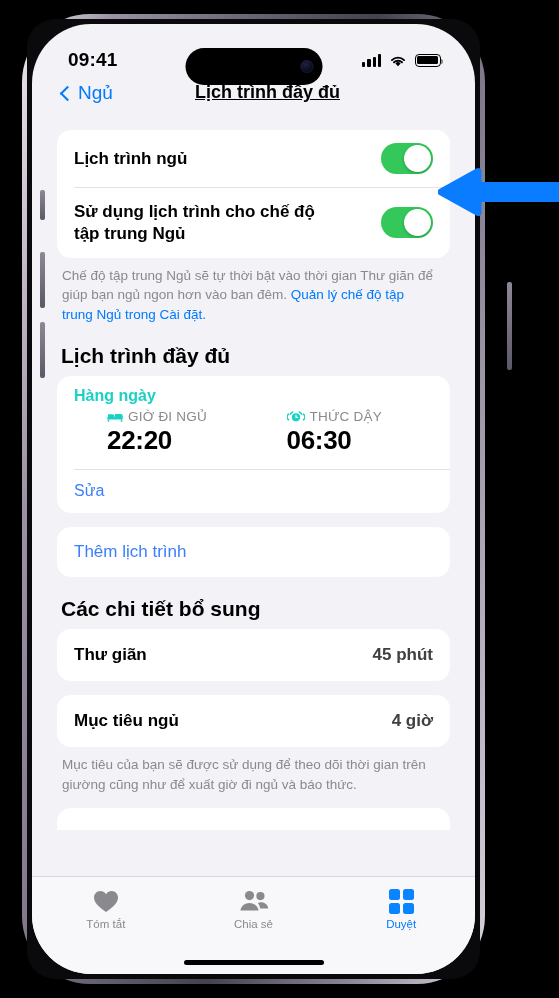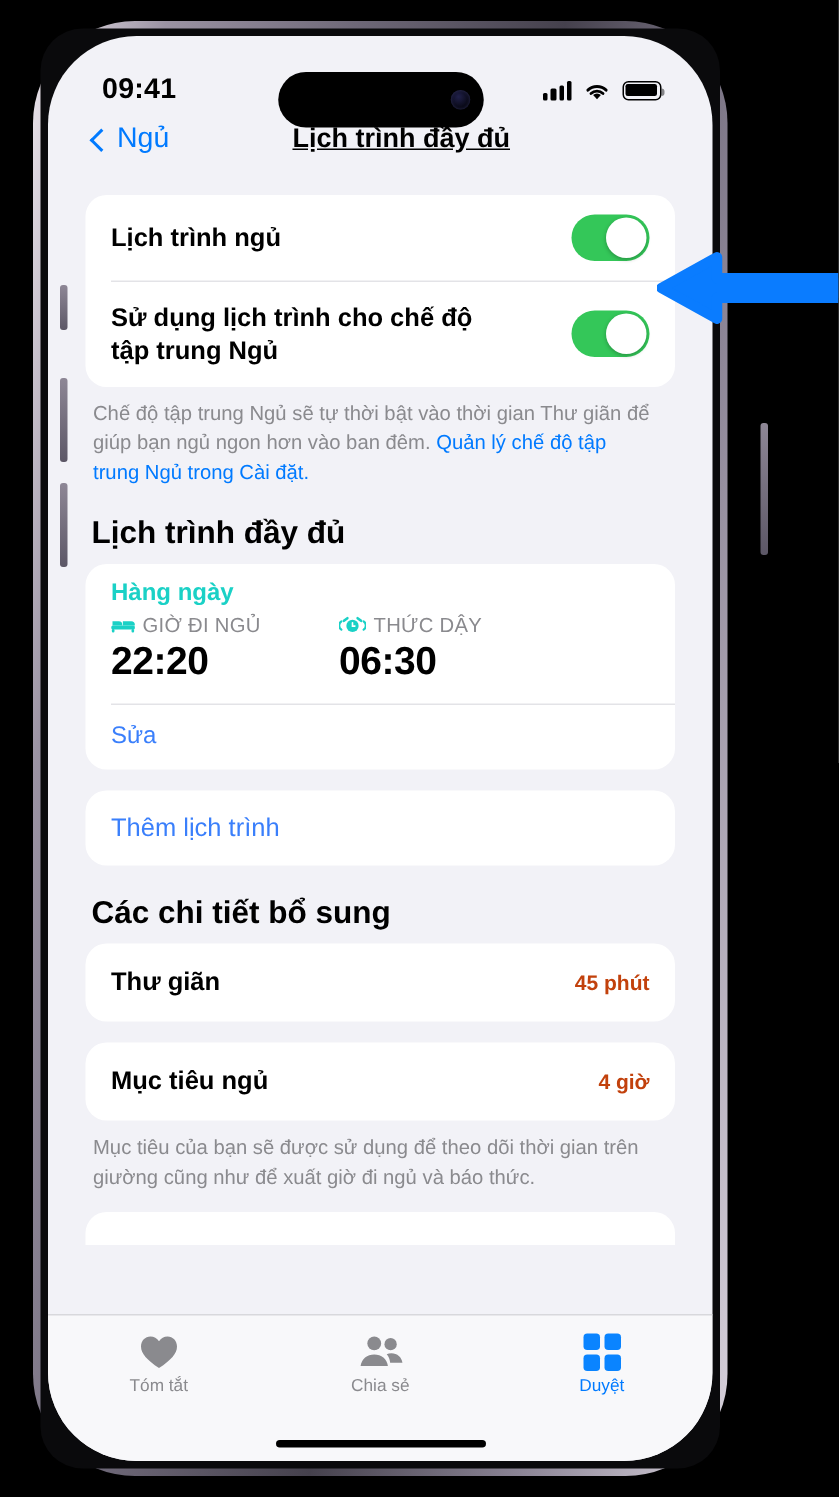--- a/index.html
+++ b/index.html
@@ -88,29 +88,29 @@
 
   .footnote{ font-size:13.5px; color:#8a8a8e; line-height:1.45; padding:8px 17px 0 5px; }
   .footnote a{ color:#007aff; text-decoration:none; }
 
   .section-title{ font-size:21px; font-weight:700; color:#000; padding:20px 4px 8px; }
 
   
   .sched-top{ padding:11px 17px 13px; }
   .sched-daily{ font-size:16px; font-weight:700; color:#1ad1c6; margin-bottom:4px; }
   .sched-cols{ display:flex; }
-  .sched-col{ width:152px; }
+  .sched-col{ width:152px;margin-left:33px; }
   .sched-cap{ display:flex; align-items:center; gap:5px; font-size:13.5px; color:#8a8a8e;
               letter-spacing:.2px; margin-bottom:1px; }
   .sched-time{ font-size:26px; font-weight:700; color:#000; letter-spacing:-.3px; }
   .sched-edit{ font-size:16px; color:#3a7ffb; padding:12px 17px 13px; }
 
   .add-row{ padding:15px 17px; font-size:17px; color:#3a7ffb; }
 
-  .value-blue{ font-size:14px; color:#c2410c; }
+  .value-blue{ font-size:17px; color:#404040; }
 
   .partial-card{ height:22px; background:#fff; border-radius:14px 14px 0 0; margin-top:14px; }
 
   
   .tabbar{
     position:absolute; left:0; right:0; bottom:0; height:98px;
     background:rgba(248,248,250,.94); border-top:1px solid #d8d8dc;
     display:flex; align-items:flex-start; padding-top:11px;
   }
   .tab{ flex:1; display:flex; flex-direction:column; align-items:center; gap:4px; }

